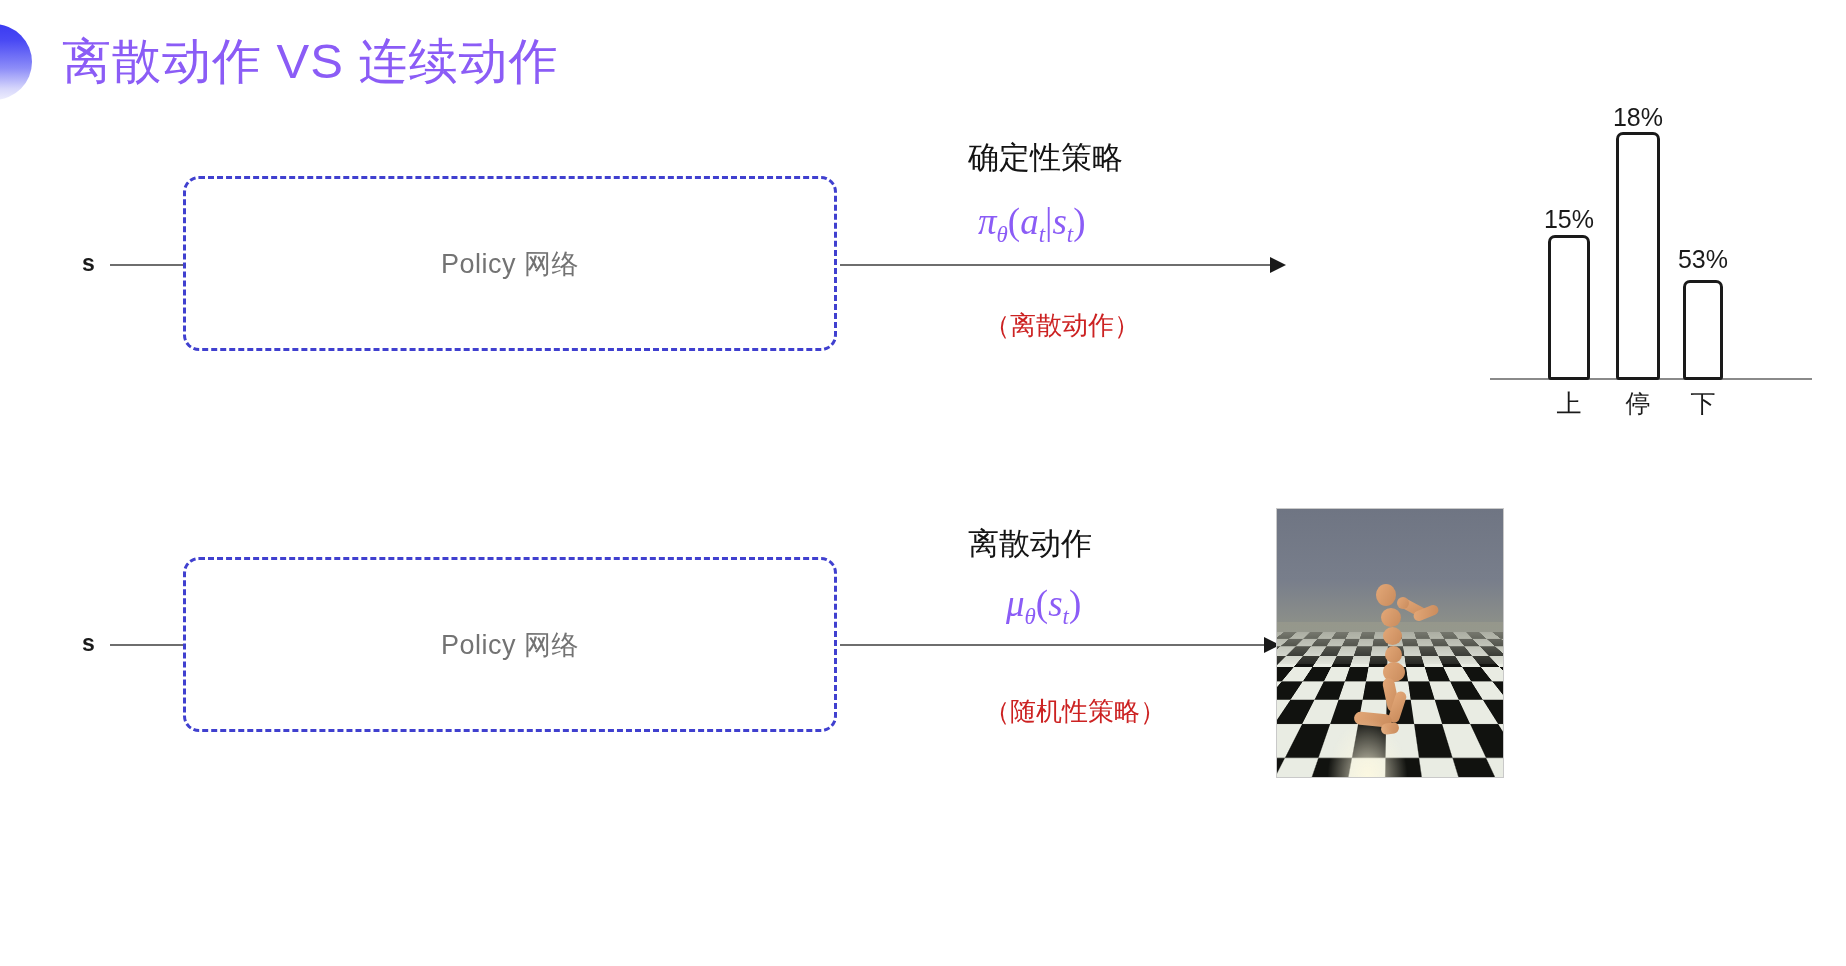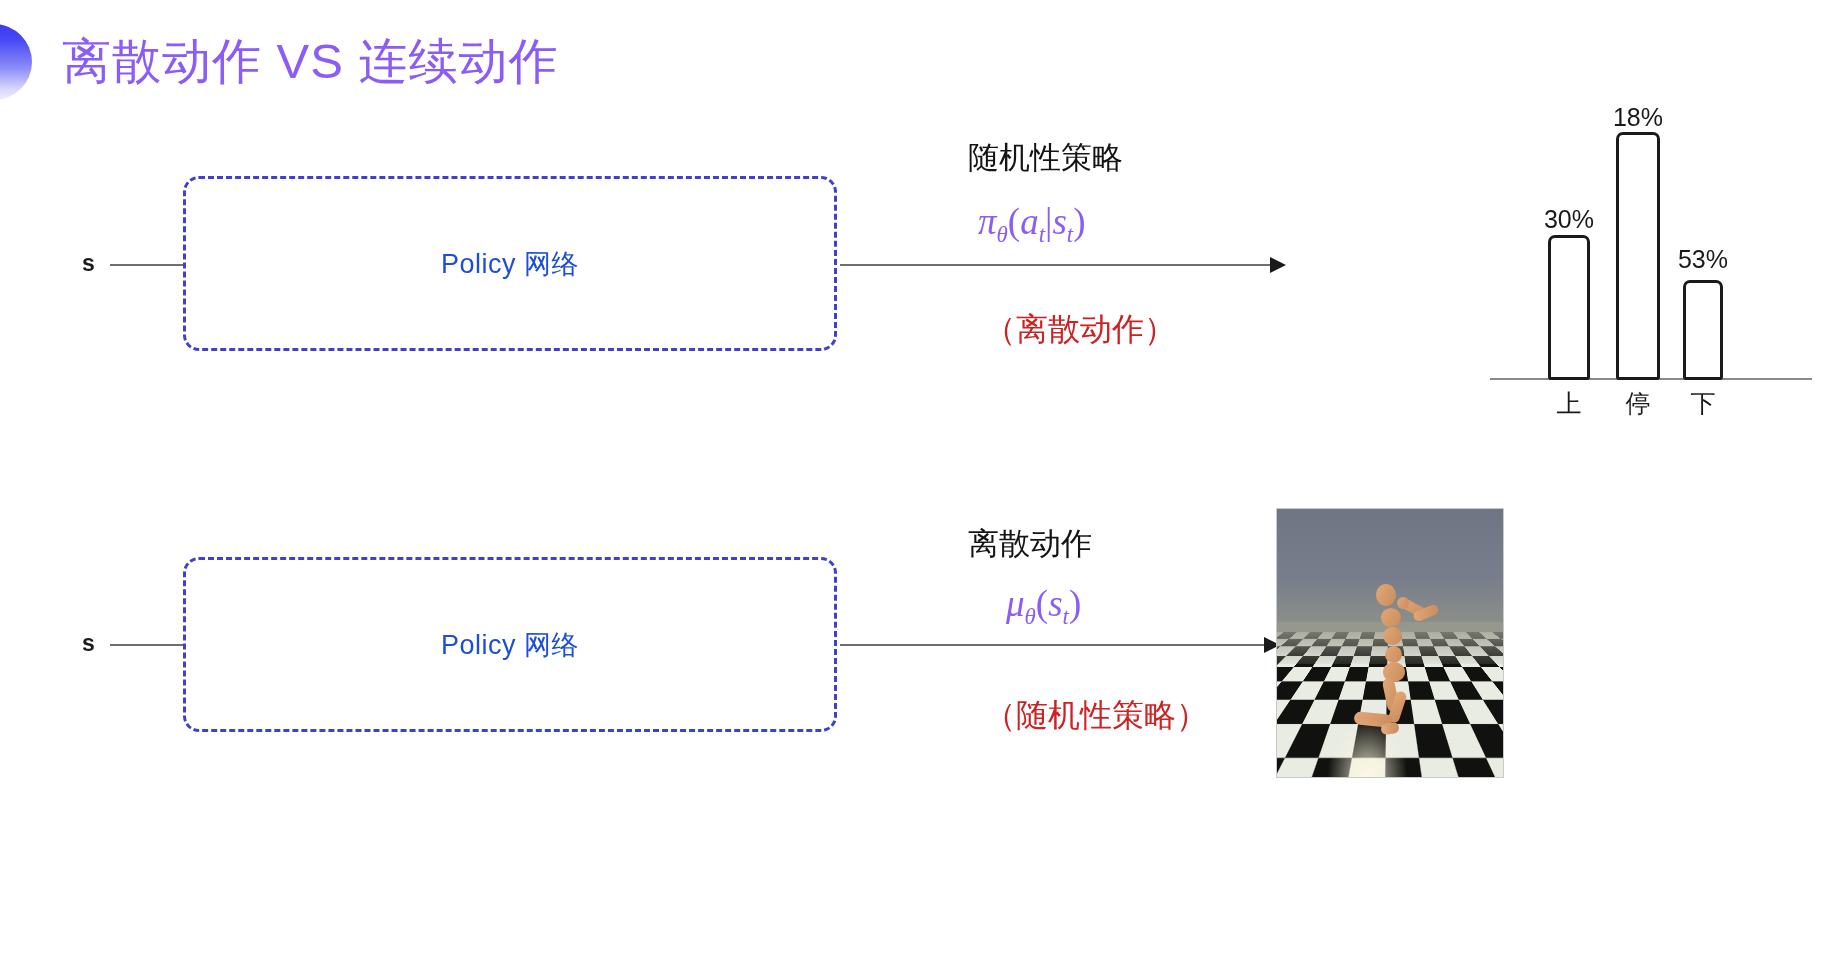--- a/index.html
+++ b/index.html
@@ -51,21 +51,21 @@
     box-sizing: border-box;
     border: 3px dashed #4040cf;
     border-radius: 16px;
     background: #ffffff;
     display: flex;
     align-items: center;
     justify-content: center;
   }
   .policy-box-label {
     font-size: 27px;
-    color: #1d4ed8;
+    color: #737373;
     letter-spacing: 0.5px;
     font-family: "Liberation Sans", "DejaVu Sans", sans-serif;
   }
 
   .arrow-svg { position: absolute; overflow: visible; }
 
   .policy-name {
     position: absolute;
     font-size: 31px;
     color: #141414;
@@ -80,21 +80,21 @@
     font-family: Liberation Serif, serif;
     font-style: italic;
   }
   .policy-formula .sub {
     font-size: 0.62em;
     vertical-align: sub;
   }
   .policy-formula .paren { font-style: normal; }
   .action-note {
     position: absolute;
-    font-size: 32px;
+    font-size: 26px;
     color: #cc2222;
     white-space: nowrap;
     font-family: "Liberation Sans", "DejaVu Sans", sans-serif;
   }
 
   
   #bar-chart {
     position: absolute;
     left: 1490px;
     top: 95px;
@@ -190,33 +190,33 @@
 
 <div class="policy-box" style="left:183px; top:176px; width:654px; height:175px;">
   <span class="policy-box-label">Policy 网络</span>
 </div>
 
 <svg class="arrow-svg" style="left:840px; top:248px; width:446px; height:34px;" viewBox="0 0 446 34">
   <line x1="0" y1="17" x2="430" y2="17" stroke="#6e6e6e" stroke-width="2"></line>
   <polygon points="430,9 446,17 430,25" fill="#1a1a1a"></polygon>
 </svg>
 
-<div class="policy-name" style="left:968px; top:137px;">随机性策略</div>
+<div class="policy-name" style="left:968px; top:137px;">确定性策略</div>
 
 <div class="policy-formula" style="left:978px; top:200px;">
   <span>π</span><span class="sub">θ</span><span class="paren">(</span><span>a</span><span class="sub">t</span><span class="paren">|</span><span>s</span><span class="sub">t</span><span class="paren">)</span>
 </div>
 
 <div class="action-note" style="left:984px; top:308px;">（离散动作）</div>
 
 <div id="bar-chart">
   <div id="chart-baseline"></div>
 
   <div class="bar" style="left:58px; width:42px; height:145px;"></div>
-  <div class="bar-value" style="left:46px; top:110px; width:66px;">30%</div>
+  <div class="bar-value" style="left:46px; top:110px; width:66px;">15%</div>
   <div class="bar-tick" style="left:52px; width:54px;">上</div>
 
   <div class="bar" style="left:126px; width:44px; height:248px;"></div>
   <div class="bar-value" style="left:115px; top:8px; width:66px;">18%</div>
   <div class="bar-tick" style="left:121px; width:54px;">停</div>
 
   <div class="bar" style="left:193px; width:40px; height:100px;"></div>
   <div class="bar-value" style="left:180px; top:150px; width:66px;">53%</div>
   <div class="bar-tick" style="left:186px; width:54px;">下</div>
 </div>

